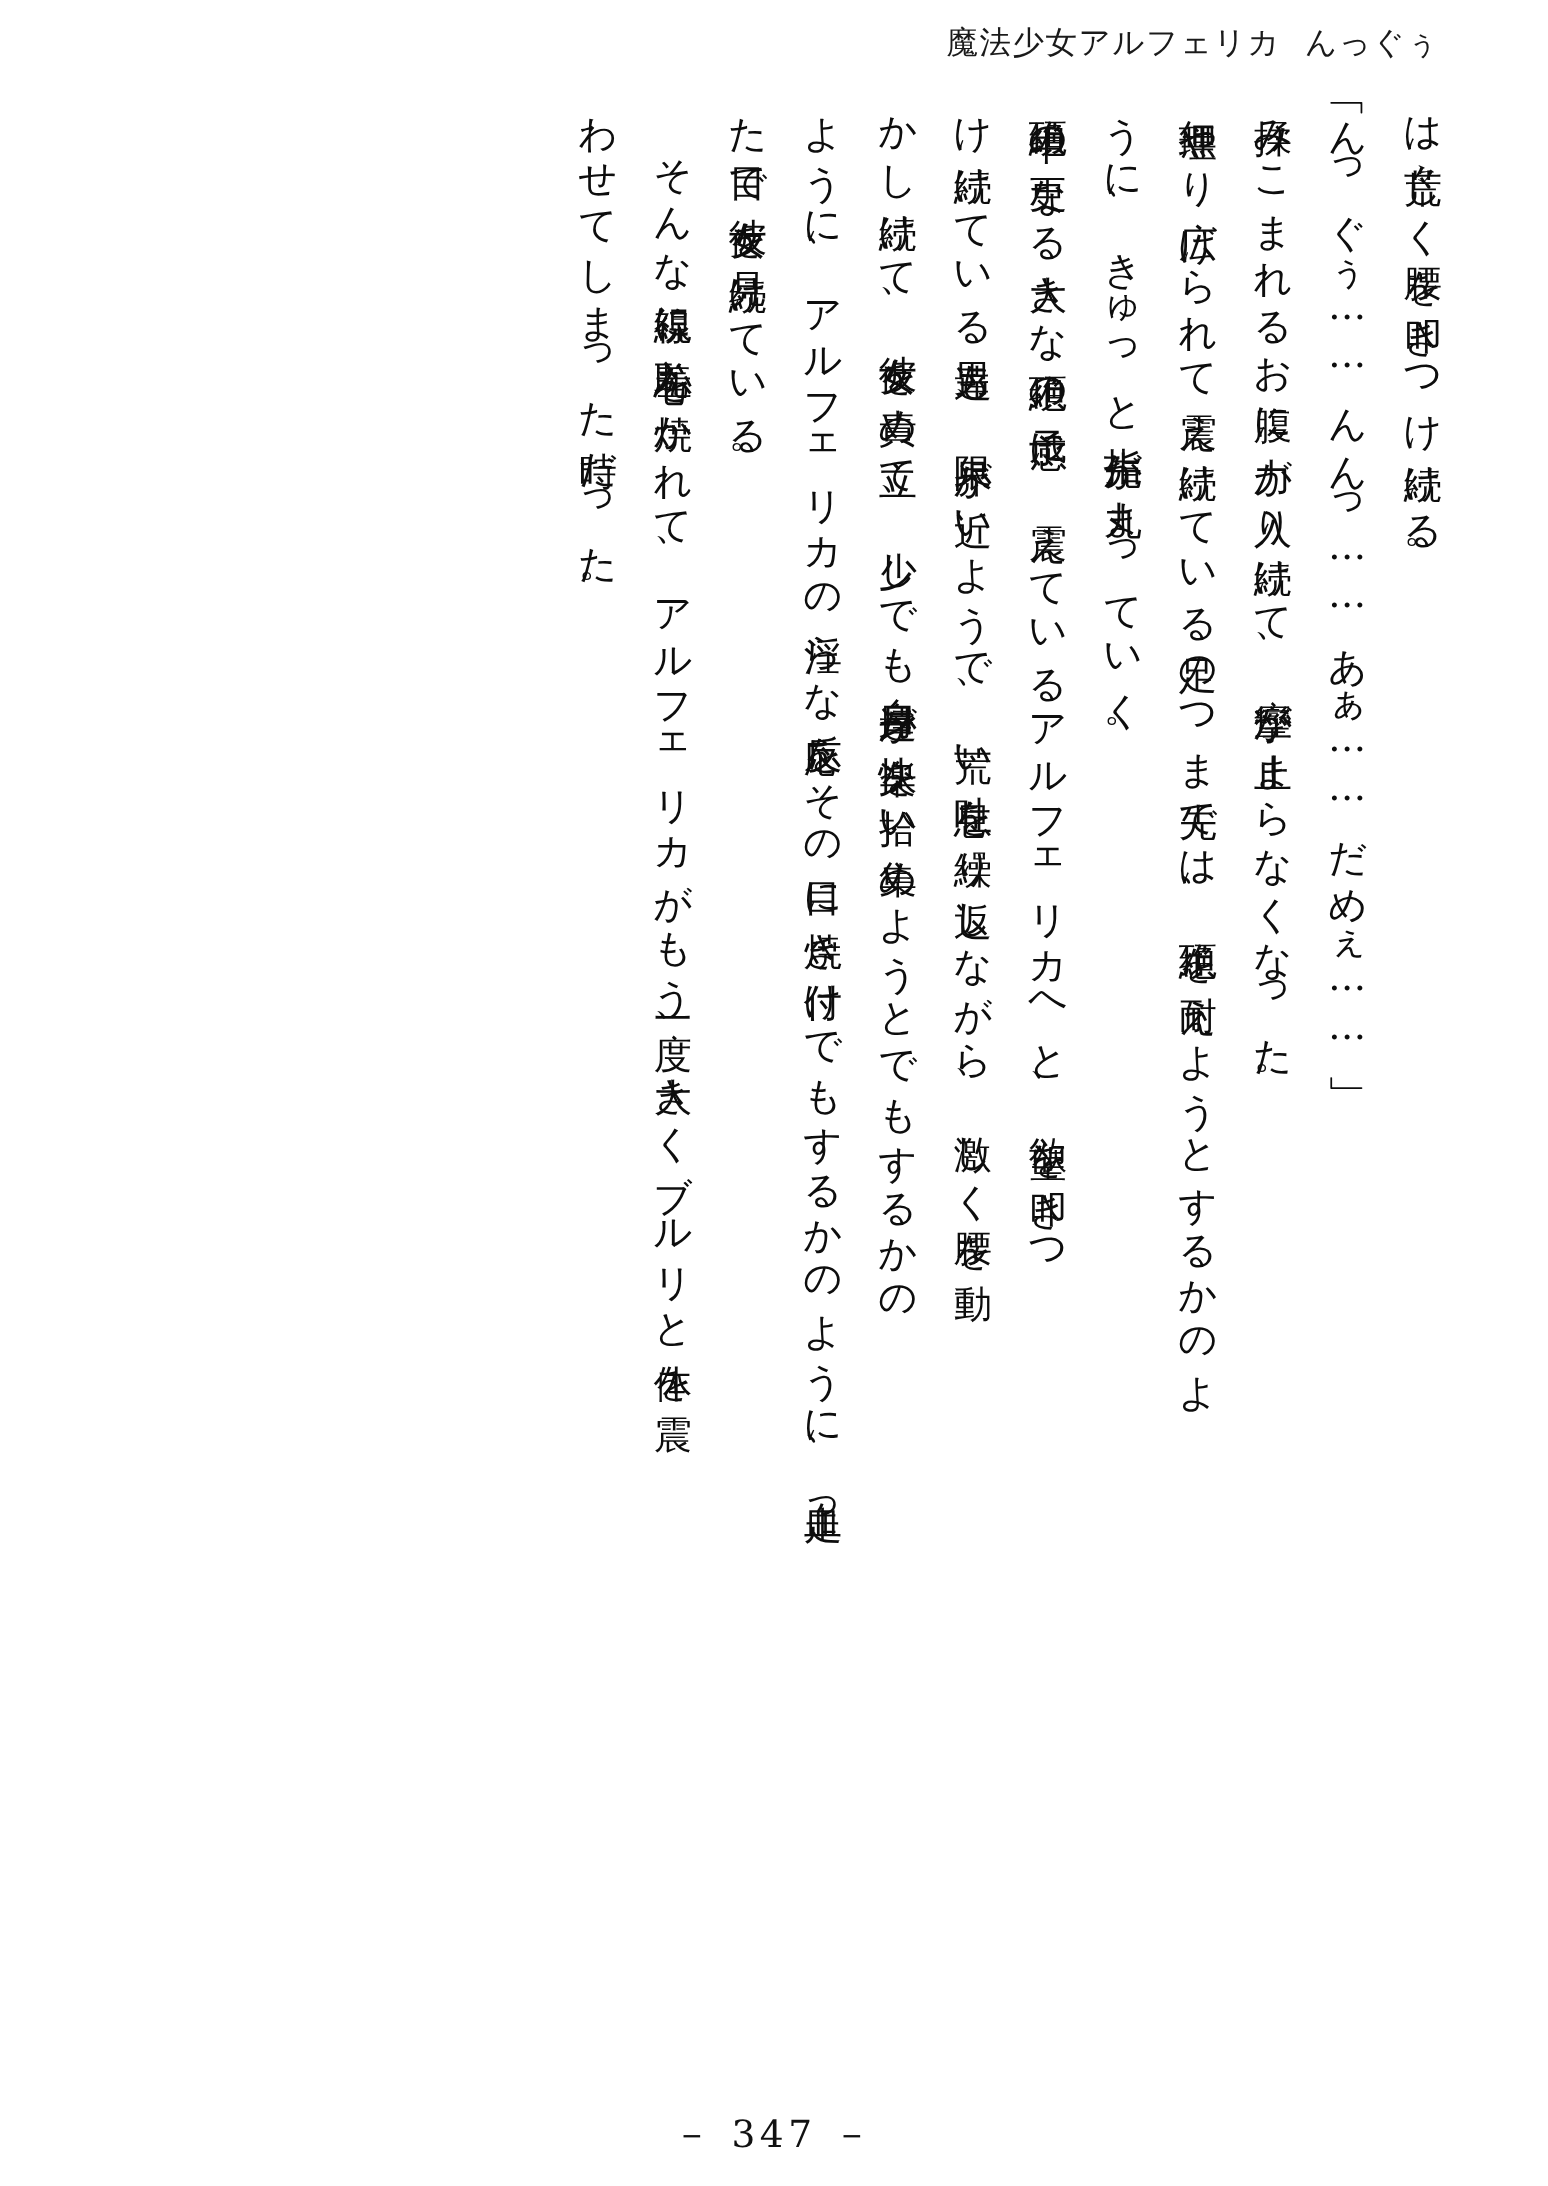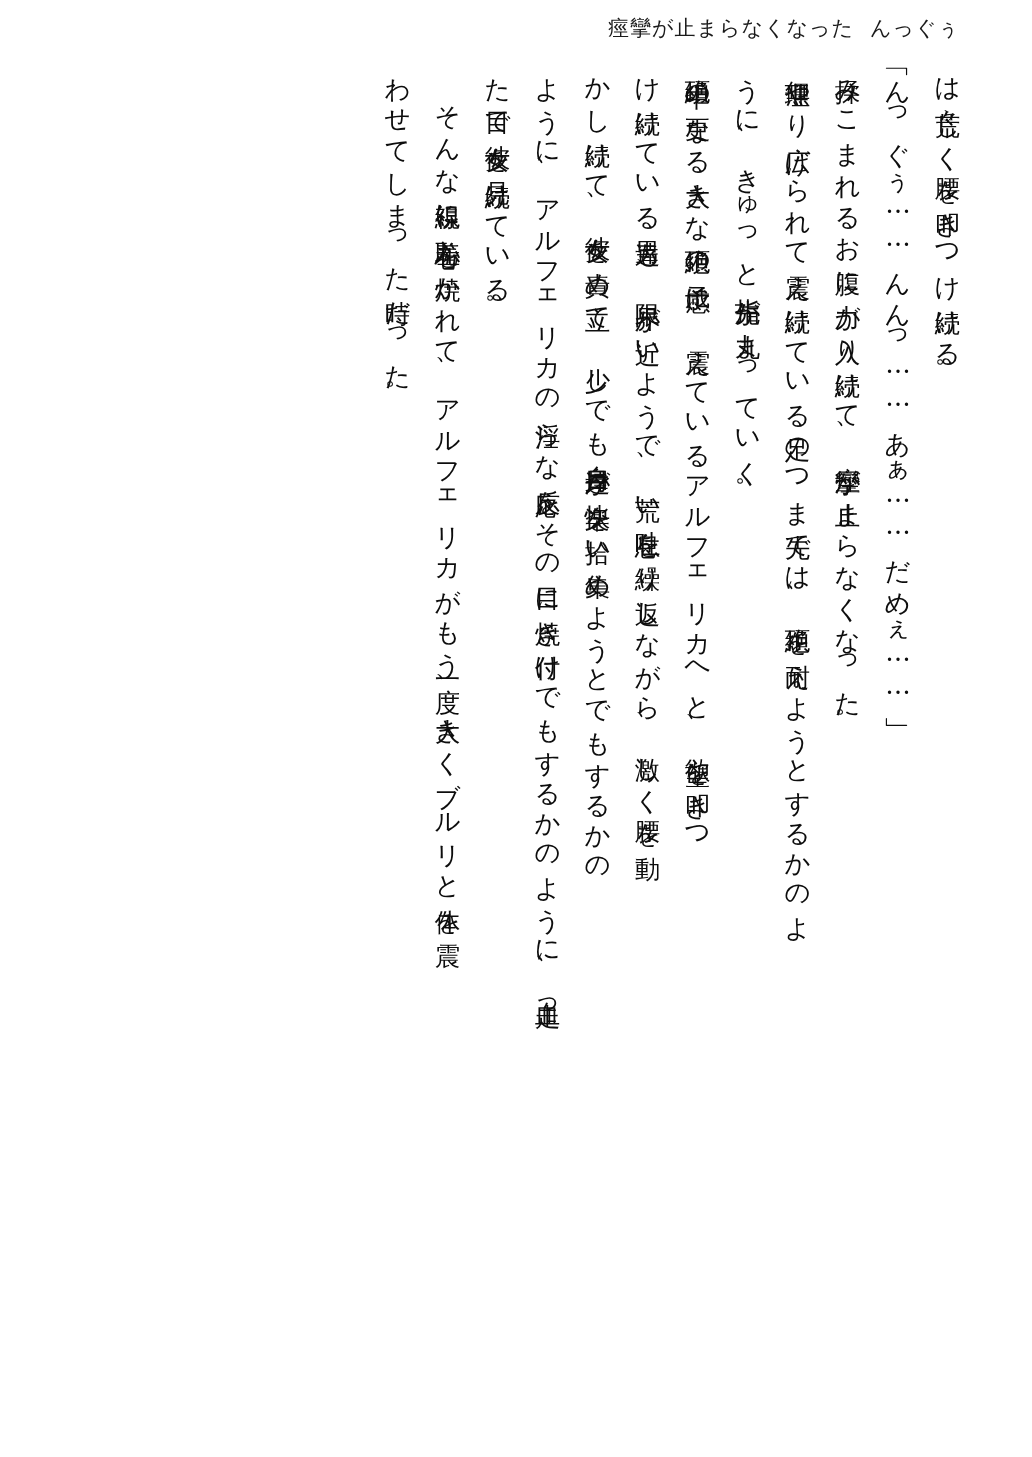--- a/index.html
+++ b/index.html
@@ -63,32 +63,33 @@
     letter-spacing: 3px;
     color: #111111;
   }
 </style>
 </head>
 <body>
 
 <div class="page">
 
   <div class="header">
-    <span>痙攣が止まらなくなった</span><span class="header-gap"></span><span>んっぐぅ</span>
+    <span>魔法少女アルフェリカ</span><span class="header-gap"></span><span>んっぐぅ</span>
   </div>
 
   <div class="body-area">
     <div class="vline">は荒々しく腰を叩きつけ続ける。</div>
     <div class="vline">「んっぐぅ……んんっ……あぁ……だめぇ……」</div>
     <div class="vline">揉みこまれるお腹に力が入り続けて、痙攣が止まらなくなった。</div>
     <div class="vline">無理やり広げられて震え続けている足のつま先では、絶頂を耐えようとするかのよ</div>
     <div class="vline">うに、きゅっと指先が丸まっていく。</div>
     <div class="vline">絶頂中の更なる大きな絶頂の予感に、震えているアルフェリカへと、欲望を叩きつ</div>
     <div class="vline">け続けている男達も、限界が近いようで、荒い吐息を繰り返しながら、激しく腰を動</div>
     <div class="vline">かし続けて、彼女を責め立て、少しでも自身達が快楽を拾い集めようとでもするかの</div>
     <div class="vline">ように、アルフェリカの淫らな反応をその目に焼き付けでもするかのように、血走っ</div>
     <div class="vline">た目で彼女を見続けている。</div>
     <div class="vline">　そんな視線に羞恥心を焼かれて、アルフェリカがもう一度、大きくブルリと体を震</div>
     <div class="vline">わせてしまった時だった。</div>
   </div>
 
+  <div class="footer">－ 347 －</div>
 
 </div>
 
 </body></html>

